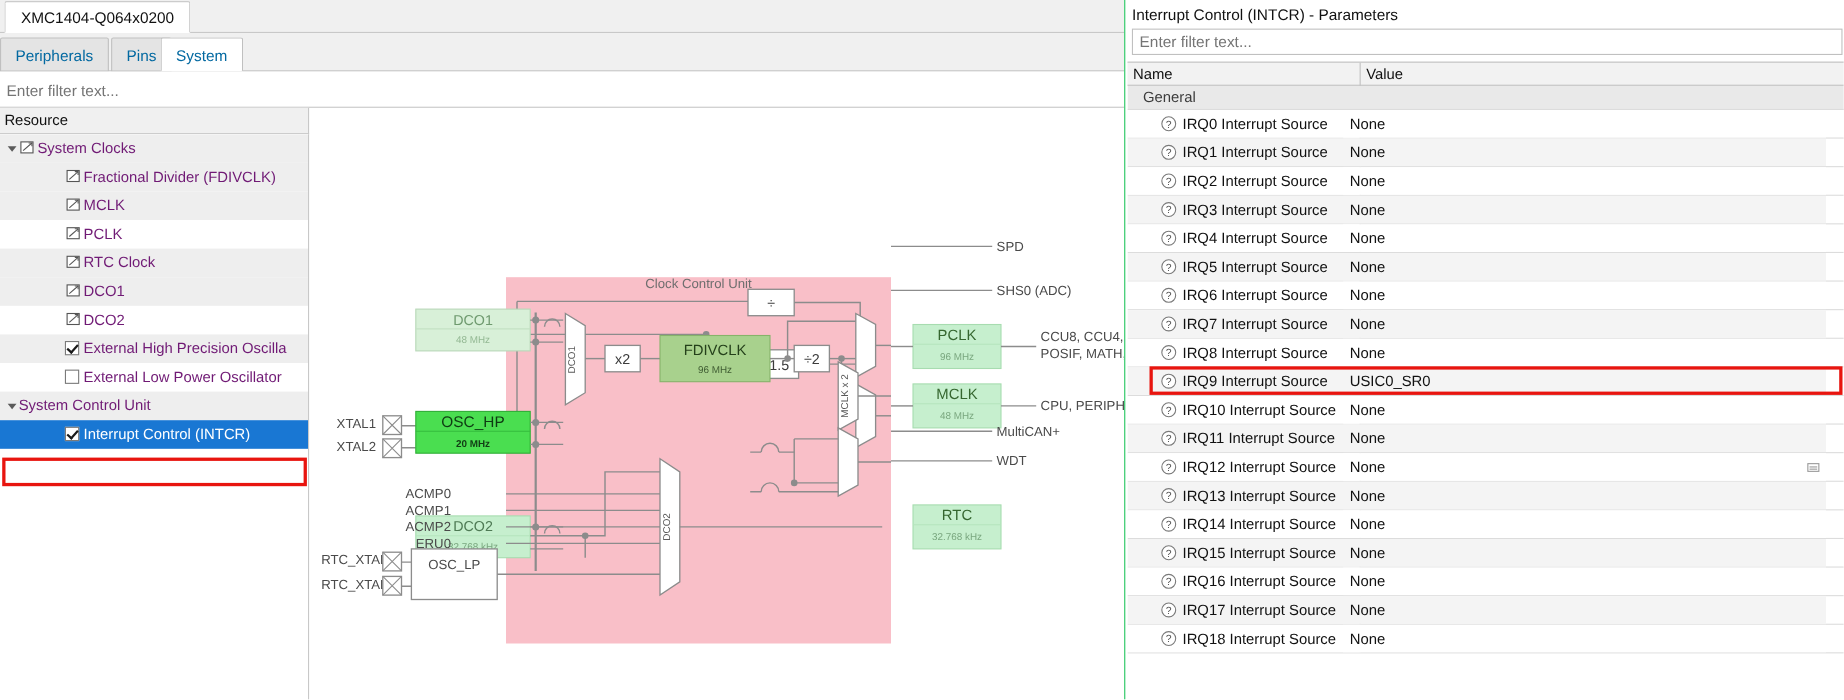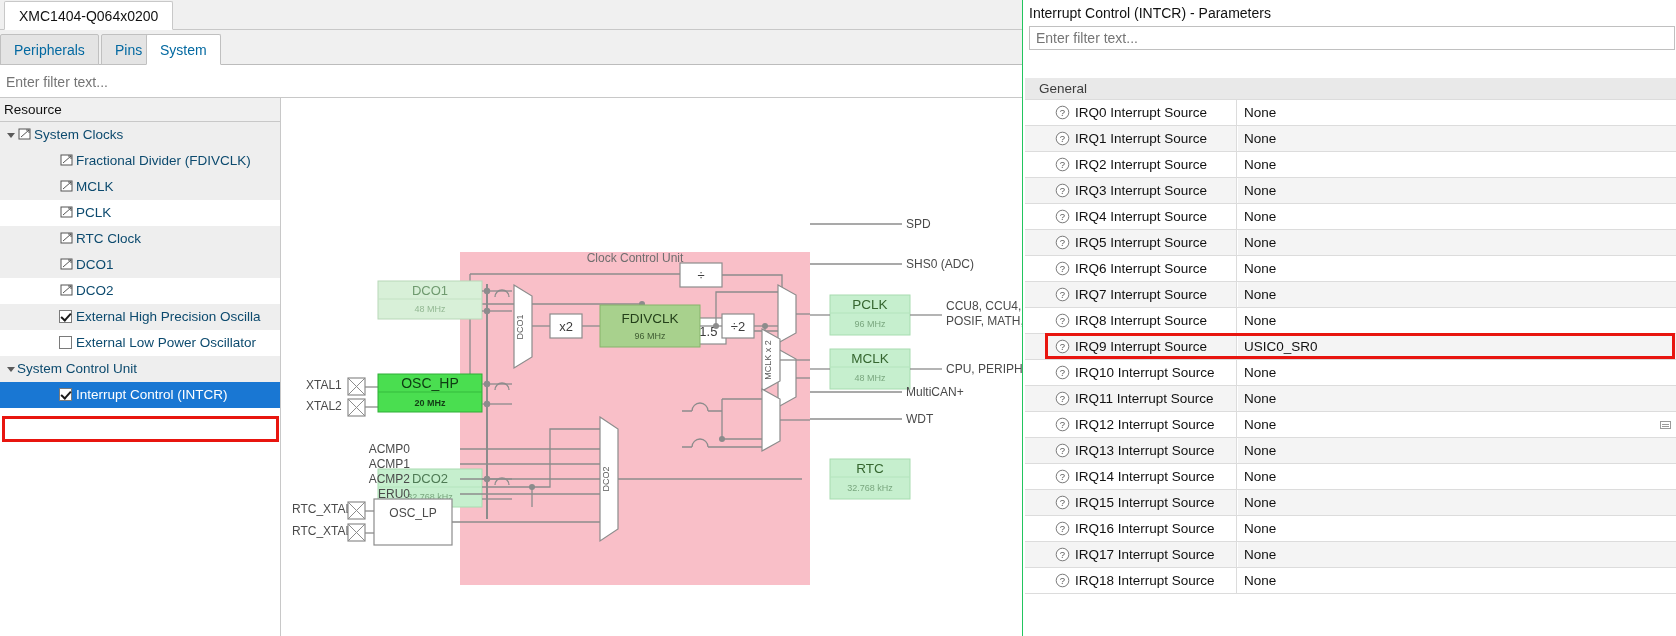--- a/index.html
+++ b/index.html
@@ -42,21 +42,21 @@
   .tb-btn { position: absolute; top: 71px; width: 24px; height: 24px; display: flex; align-items: center; justify-content: center; }
   .eraser-box { position: absolute; left: 760px; top: 68px; width: 38px; height: 28px; border: 1px solid #c8c8c8; background: #fff; display: flex; align-items: center; justify-content: center; }
 
   
   .tree-header {
     position: absolute; left: 0; top: 98px; width: 281px; height: 24px;
     background: #f0f0f0; border-bottom: 1px solid #c8c8c8; border-right: 1px solid #c8c8c8;
     line-height: 24px; padding-left: 4px; font-size: 13.5px; color: #111;
   }
   .tree { position: absolute; left: 0; top: 122px; width: 281px; height: 514px; border-right: 1px solid #c8c8c8; background: #fff; overflow: hidden; }
-  .tree-row { position: relative; height: 26px; line-height: 26px; white-space: nowrap; font-size: 13.5px; color: #0c4a6e; }
+  .tree-row { position: relative; height: 26px; line-height: 26px; white-space: nowrap; font-size: 13.5px; color: #701a75; }
   .tree-row.shade { background: #eeeeee; }
   .tree-row.selected { background: #1977d3; color: #fff; }
   .tw {
     display: inline-block; width: 11px; height: 26px; vertical-align: top;
     position: relative;
   }
   .tw.open::before {
     content: ""; position: absolute; left: 1px; top: 11px;
     border-left: 4.5px solid transparent; border-right: 4.5px solid transparent; border-top: 5px solid #5a5a5a;
   }
@@ -97,21 +97,21 @@
   .prow.odd .cell-name, .prow.odd .cell-val { background: #f4f4f4; }
   .grp { height: 22px; line-height: 22px; background: #e9e9e9; font-size: 13.5px; color: #3c3c3c; border-bottom: 1px solid #dcdcdc; }
   .grp .gw { display: inline-block; width: 14px; position: relative; }
   .grp .gw::before { content: ""; position: absolute; left: 3px; top: 9px; border-left: 4.5px solid transparent; border-right: 4.5px solid transparent; border-top: 5px solid #5a5a5a; }
   .cell-name {
     position: absolute; left: 0; top: 0; width: 212px; height: 25px; line-height: 25px;
     background: #fff; padding-left: 50px; font-size: 13.5px; color: #111;
     border-right: 1px solid #dcdcdc; white-space: nowrap; overflow: hidden;
   }
   .cell-val {
-    position: absolute; left: 213px; top: 0; width: 439px; height: 25px; line-height: 25px;
+    position: absolute; left: 196px; top: 0; width: 439px; height: 25px; line-height: 25px;
     background: #fff; padding-left: 6px; font-size: 13.5px; color: #111; white-space: nowrap; overflow: hidden;
   }
   .qicon { position: absolute; left: 30px; top: 5px; width: 15px; height: 15px; }
   .qicon svg { display: block; }
   .row-outline { position: absolute; left: 22px; width: 630px; height: 26px; border: 3px solid #e8150f; pointer-events: none; z-index: 6; }
   .mini-box { position: absolute; right: 6px; top: 9px; width: 11px; height: 8px; border: 1px solid #9a9a9a; background: #fff; }
   .mini-box::after { content: ""; position: absolute; left: 1px; top: 2px; width: 7px; height: 1px; background: #9a9a9a; box-shadow: 0 2px 0 #9a9a9a; }
 </style>
 </head>
 <body>
@@ -425,20 +425,24 @@
         <text class="lblc" x="131" y="418" id="svg-b-osclp" style="font-size:12px;fill:#4a4a4a;">OSC_LP</text>
         <path class="wire" d="M170 423 L318 423"></path>
       </svg>
     </div>
   </div>
 
   <div id="right-pane">
     <div class="params-title">Interrupt Control (INTCR) - Parameters</div>
     <input class="params-filter" placeholder="Enter filter text..." style="">
 
+    <div class="tbl-head">
+      <div class="th name">Name</div>
+      <div class="th value">Value</div>
+    </div>
 
     <div class="rows" id="param-rows">
         <div class="grp"><span class="gw"></span><span>General</span></div>
         <div class="prow">
           <div class="cell-name"><span class="qicon">
               <svg width="15" height="15" viewBox="0 0 15 15">
                 <circle cx="7.5" cy="7.5" r="6.3" fill="#fff" stroke="#7a7a7a" stroke-width="1"></circle>
                 <text x="7.5" y="11" text-anchor="middle" font-size="9.5" font-family="Liberation Sans,sans-serif" fill="#555">?</text>
               </svg>
             </span><span>IRQ0 Interrupt Source</span></div>

